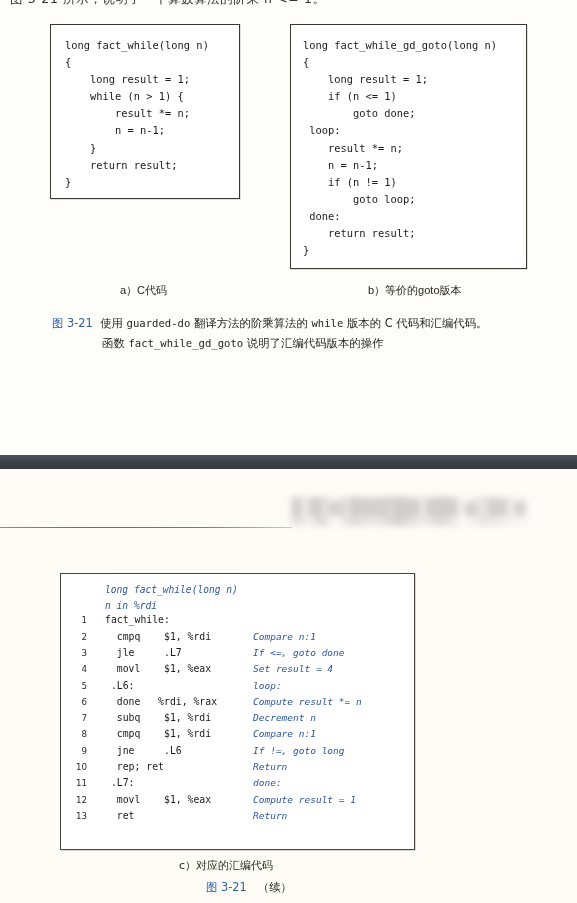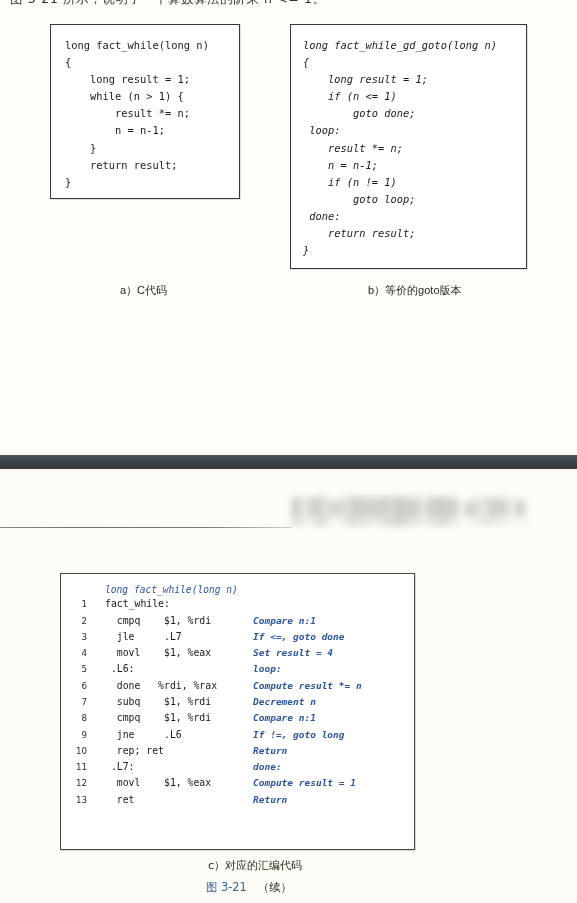--- a/index.html
+++ b/index.html
@@ -53,21 +53,20 @@
   }
   #c-code-box {
     left: 50px; top: 24px;
     width: 190px; height: 175px;
     padding: 12px 0 0 14px;
   }
   #goto-code-box {
     left: 290px; top: 24px;
     width: 237px; height: 245px;
     padding: 12px 0 8px 12px;
-    font-style: italic;
   }
 
   .subcap {
     position: absolute;
     font-family: Liberation Sans, sans-serif;
     font-size: 11px;
     color: #28261f;
     white-space: nowrap;
   }
   #subcap-a { left: 120px; top: 283px; }
@@ -192,26 +191,25 @@
     color: #191815;
     white-space: pre;
     flex: none;
     padding-left: 12px;
   }
   .asm-comment {
     color: #2c56a0;
     font-style: italic;
     white-space: pre;
     font-size: 9.5px;
-    font-weight: bold;
   }
 
   #subcap-c {
     position: absolute;
-    left: 208px;
+    left: 179px;
     top: 858px;
     font-family: "DejaVu Sans", sans-serif;
     font-size: 11px;
     color: #28261f;
     white-space: nowrap;
   }
   #figcap-cont {
     position: absolute;
     left: 206px;
     top: 880px;
@@ -251,20 +249,24 @@
     if (n != 1)
         goto loop;
  done:
     return result;
 }</span></div>
 
   <div class="subcap" id="subcap-a">a）C代码</div>
 
   <div class="subcap" id="subcap-b">b）等价的goto版本</div>
 
+  <div class="figcap">
+    <span class="fignum">图 3-21</span>&nbsp;&nbsp;<span>使用 </span><span class="mono">guarded-do</span><span> 翻译方法的阶乘算法的 </span><span class="mono">while</span><span> 版本的 C 代码和汇编代码。</span>
+    <span class="capline2"><span>函数 </span><span class="mono">fact_while_gd_goto</span><span> 说明了汇编代码版本的操作</span></span>
+  </div>
 </div>
 
 <div class="page-gap-band"></div>
 
 <div class="page-lower"></div>
 
 <div class="redacted-header">
   <div class="blk" style="left:4px;  top:4px;  width:9px;  height:16px;"></div>
   <div class="blk" style="left:20px; top:2px;  width:11px; height:18px;"></div>
   <div class="blk" style="left:40px; top:5px;  width:16px; height:15px;"></div>
@@ -273,20 +275,21 @@
   <div class="blk" style="left:138px;top:3px;  width:32px; height:17px;"></div>
   <div class="blk" style="left:176px;top:6px;  width:14px; height:14px;"></div>
   <div class="blk" style="left:200px;top:3px;  width:20px; height:17px;"></div>
   <div class="blk" style="left:226px;top:5px;  width:12px; height:15px;"></div>
 </div>
 
 <div class="header-rule"></div>
 
 <div id="asm-code-box">
   <div class="asm-head">long fact_while(long n)</div>
+  <div class="asm-head">n in %rdi</div>
   <div id="asm-rows">
       <div class="asm-row">
         <span class="asm-num">1</span>
         <span class="asm-instr">fact_while:</span>
         <span class="asm-comment"></span>
       </div>
       <div class="asm-row">
         <span class="asm-num">2</span>
         <span class="asm-instr">  cmpq    $1, %rdi</span>
         <span class="asm-comment">Compare n:1</span>

